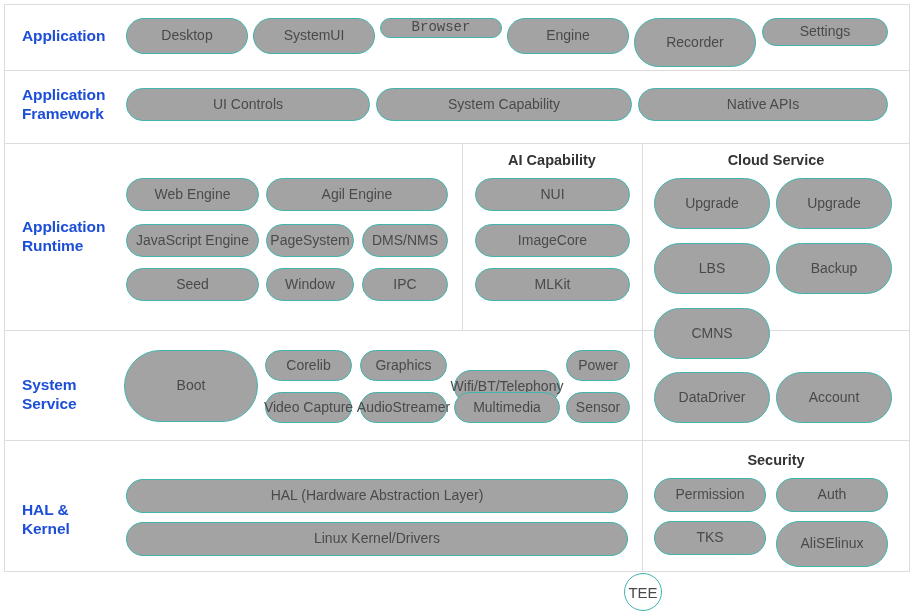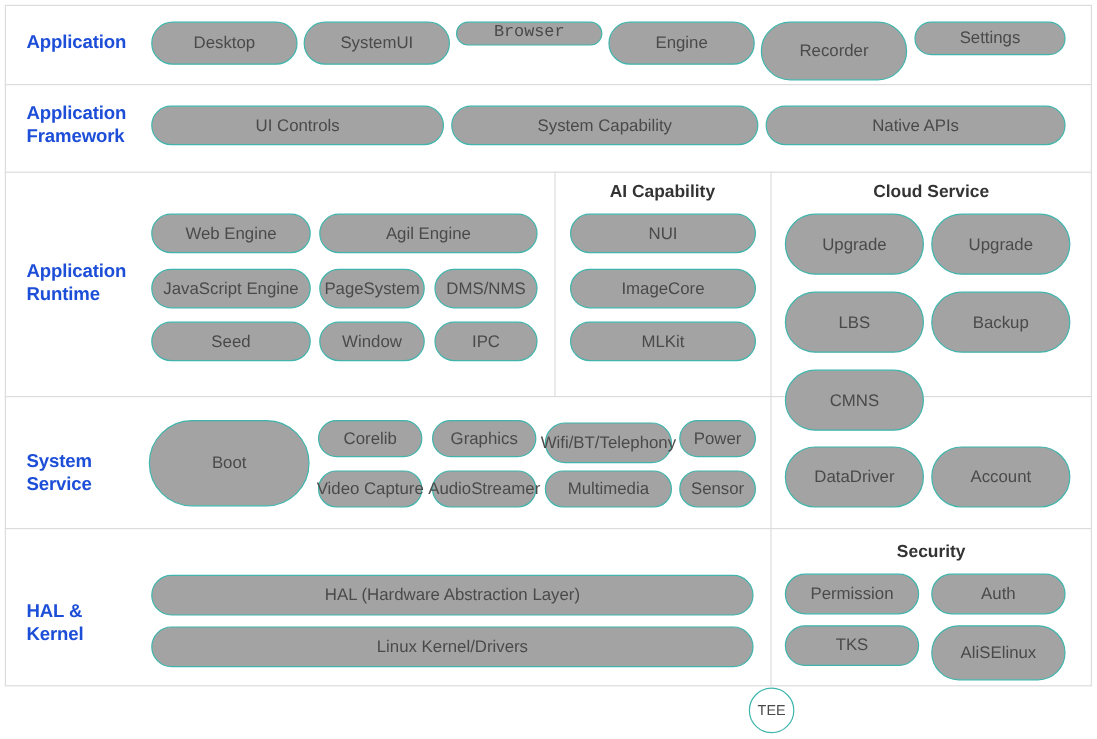--- a/index.html
+++ b/index.html
@@ -89,21 +89,21 @@
   .tee {
     position: absolute;
     box-sizing: border-box;
     border: 1.6px solid #3fb5ac;
     background: #ffffff;
     border-radius: 50%;
     display: flex;
     align-items: center;
     justify-content: center;
     color: #4a4a4a;
-    font-size: 12px;
+    font-size: 15px;
     z-index: 5;
   }
 </style>
 </head>
 <body>
 
 <div id="diagram">
 
   <div class="frame"></div>
   <div class="hline" style="top:70px;"></div>
@@ -169,21 +169,21 @@
 
   <div class="row-label" style="top:375px;">
     <div>System</div>
     <div>Service</div>
   </div>
 
   <div class="pill boot" style="left:124px; top:350px; width:134px; height:72px;">Boot</div>
 
   <div class="pill" style="left:265px; top:350px; width:87px; height:31px;">Corelib</div>
   <div class="pill" style="left:360px; top:350px; width:87px; height:31px;">Graphics</div>
-  <div class="pill" style="left:454px; top:352px; width:106px; height:34px;">Wifi/BT/Telephony</div>
+  <div class="pill" style="left:454px; top:370px; width:106px; height:34px;">Wifi/BT/Telephony</div>
   <div class="pill" style="left:566px; top:350px; width:64px; height:31px;">Power</div>
 
   <div class="pill" style="left:265px; top:392px; width:87px; height:31px;">Video Capture</div>
   <div class="pill" style="left:360px; top:392px; width:87px; height:31px;">AudioStreamer</div>
   <div class="pill" style="left:454px; top:392px; width:106px; height:31px;">Multimedia</div>
   <div class="pill" style="left:566px; top:392px; width:64px; height:31px;">Sensor</div>
 
   <div class="row-label" style="top:500px;">
     <div>HAL &amp;</div>
     <div>Kernel</div>

